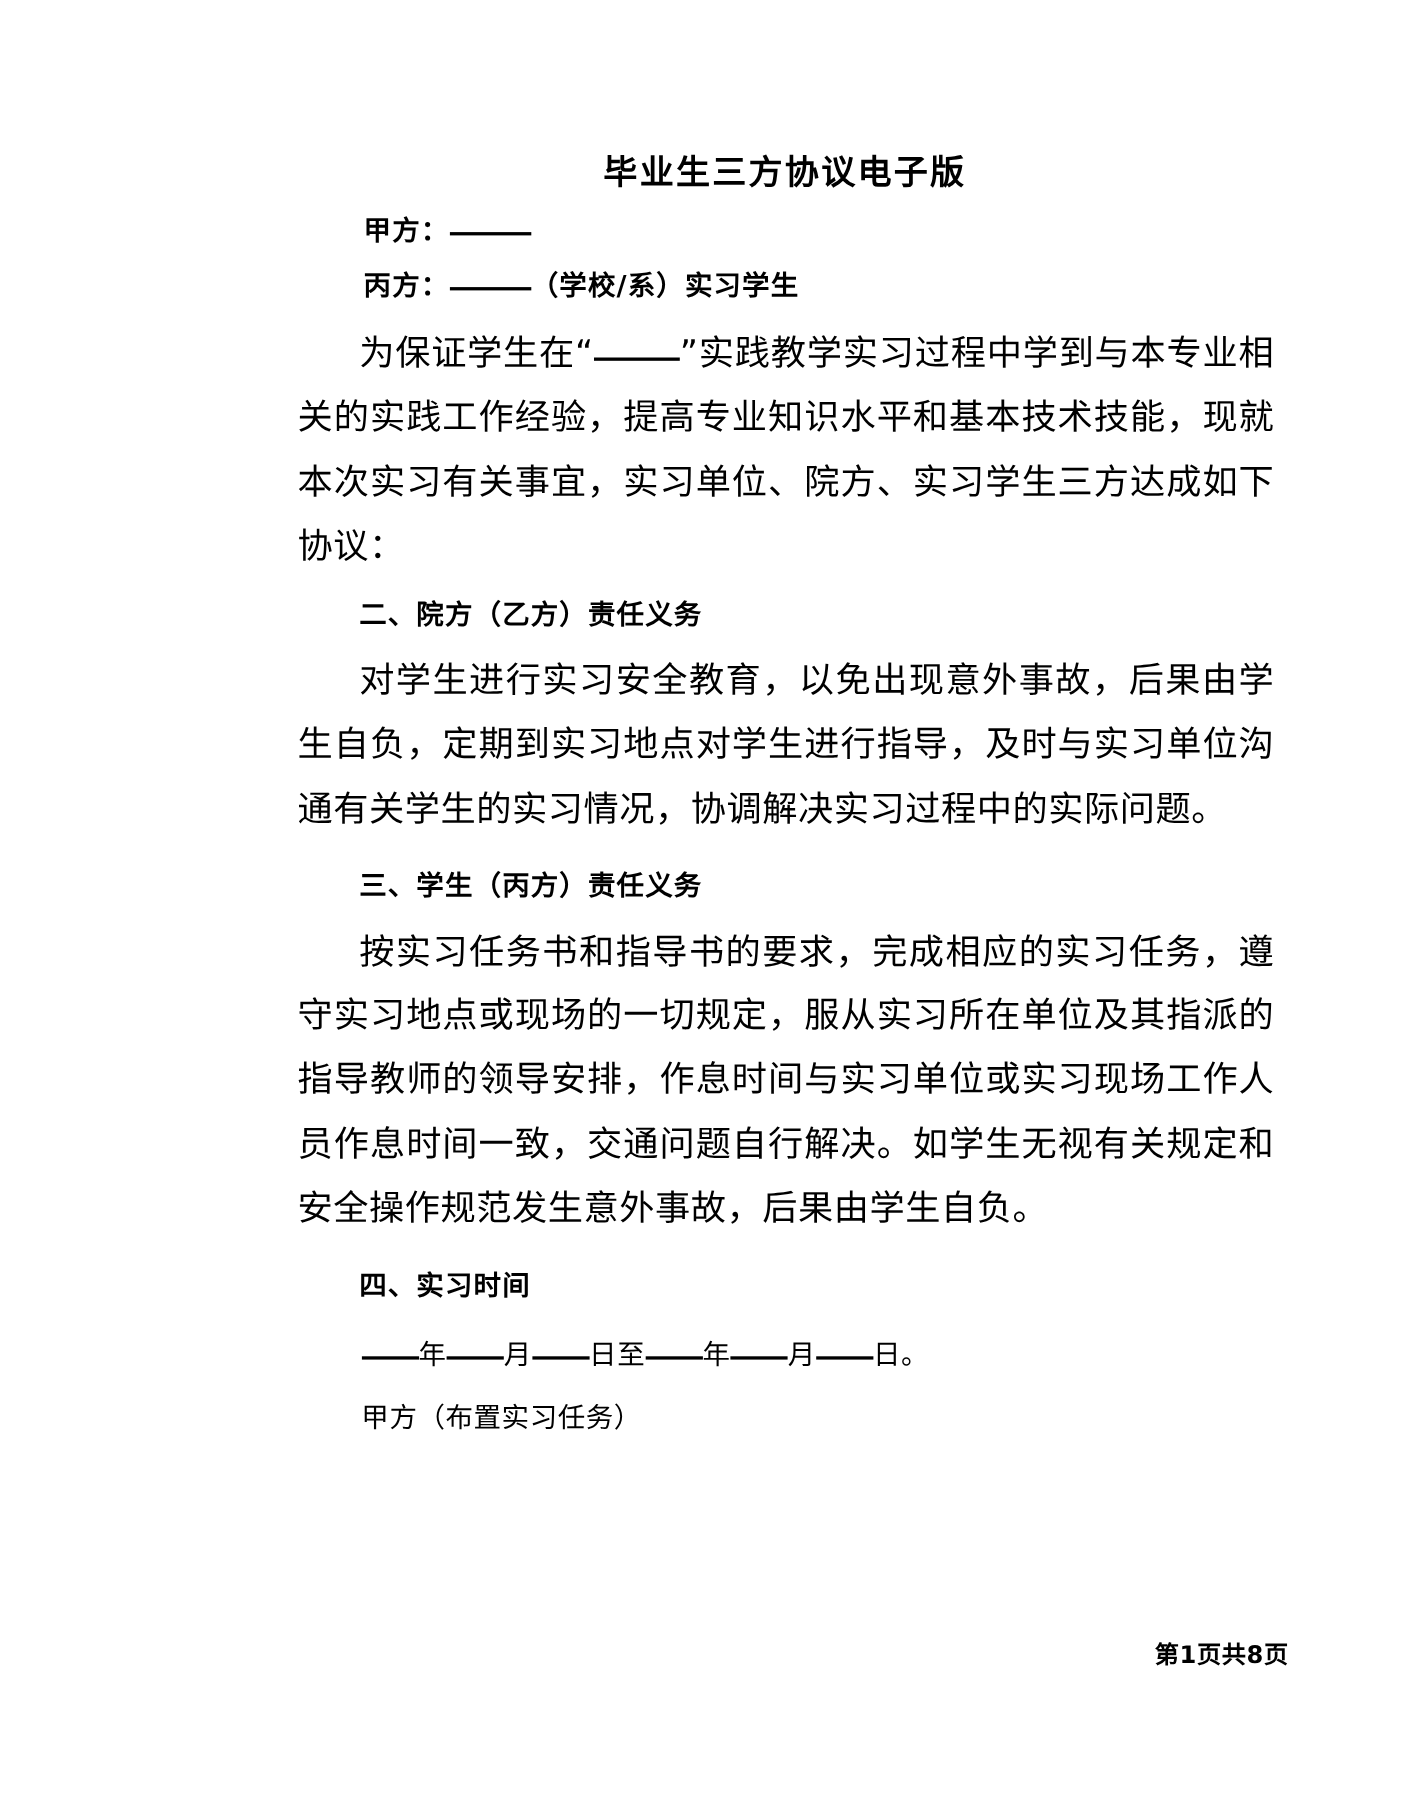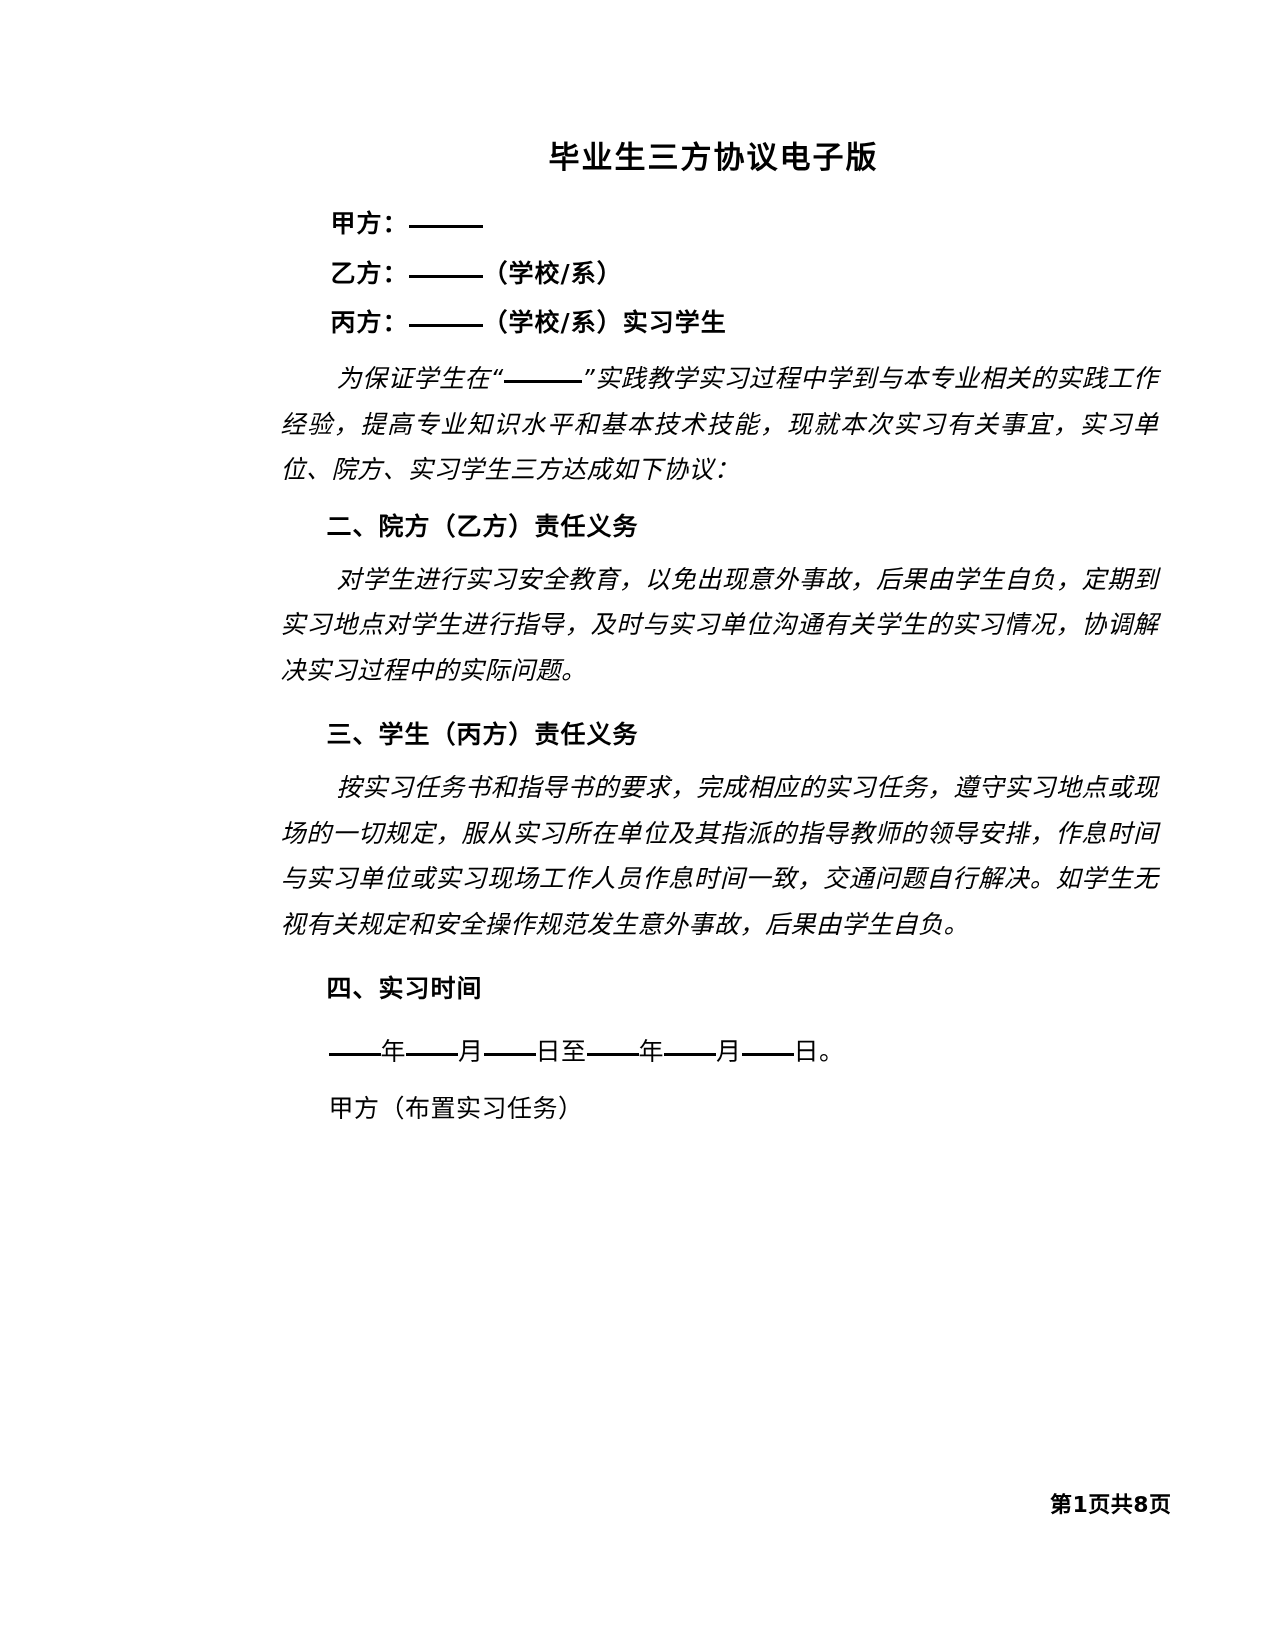--- a/index.html
+++ b/index.html
@@ -32,21 +32,21 @@
     padding-top: 138px;
     text-align: center;
     font-size: 31px;
     font-weight: bold;
     letter-spacing: 2px;
     line-height: 1.25;
   }
 
   
   .party-block {
-    margin-top: 30px;
+    margin-top: 16px;
   }
   .party-line {
     font-size: 25px;
     font-weight: bold;
     line-height: 1.35;
     margin: 0 0 16px 0;
     padding-left: 62px;
     letter-spacing: 1px;
     white-space: nowrap;
   }
@@ -55,27 +55,26 @@
     border-bottom: 3px solid #000;
     vertical-align: 4px;
   }
   .blank-w1 { width: 74px; }
   .blank-w2 { width: 74px; }
   .blank-q  { width: 78px; }
   .blank-s  { width: 52px; }
 
   
   .para {
-    font-size: 25px;
+    font-size: 32px;
     line-height: 1.82;
-    margin: 10px 0 0 12px;
+    margin: 10px 0 0 2px;
     text-indent: 56px;
     text-align: justify;
     letter-spacing: 0.5px;
-    font-style: italic;
   }
 
   
   .section-heading {
     font-size: 25px;
     font-weight: bold;
     line-height: 1.6;
     margin: 22px 0 0 0;
     padding-left: 58px;
     letter-spacing: 1px;
@@ -119,23 +118,20 @@
   <div class="content">
 
     <h1 class="doc-title">毕业生三方协议电子版</h1>
 
     <div class="party-block">
 
       <p class="party-line">
         <span>甲方：</span><span class="blank blank-w1"></span><span></span>
       </p>
 
-      <p class="party-line">
-        <span>乙方：</span><span class="blank blank-w2"></span><span>（学校/系）</span>
-      </p>
 
       <p class="party-line">
         <span>丙方：</span><span class="blank blank-w2"></span><span>（学校/系）实习学生</span>
       </p>
 
     </div>
 
     <p class="para">
       <span>为保证学生在“</span><span class="blank blank-q"></span><span>”实践教学实习过程中学到与本专业相关的实践工作经验，提高专业知识水平和基本技术技能，现就本次实习有关事宜，实习单位、院方、实习学生三方达成如下协议：</span>
     </p>

